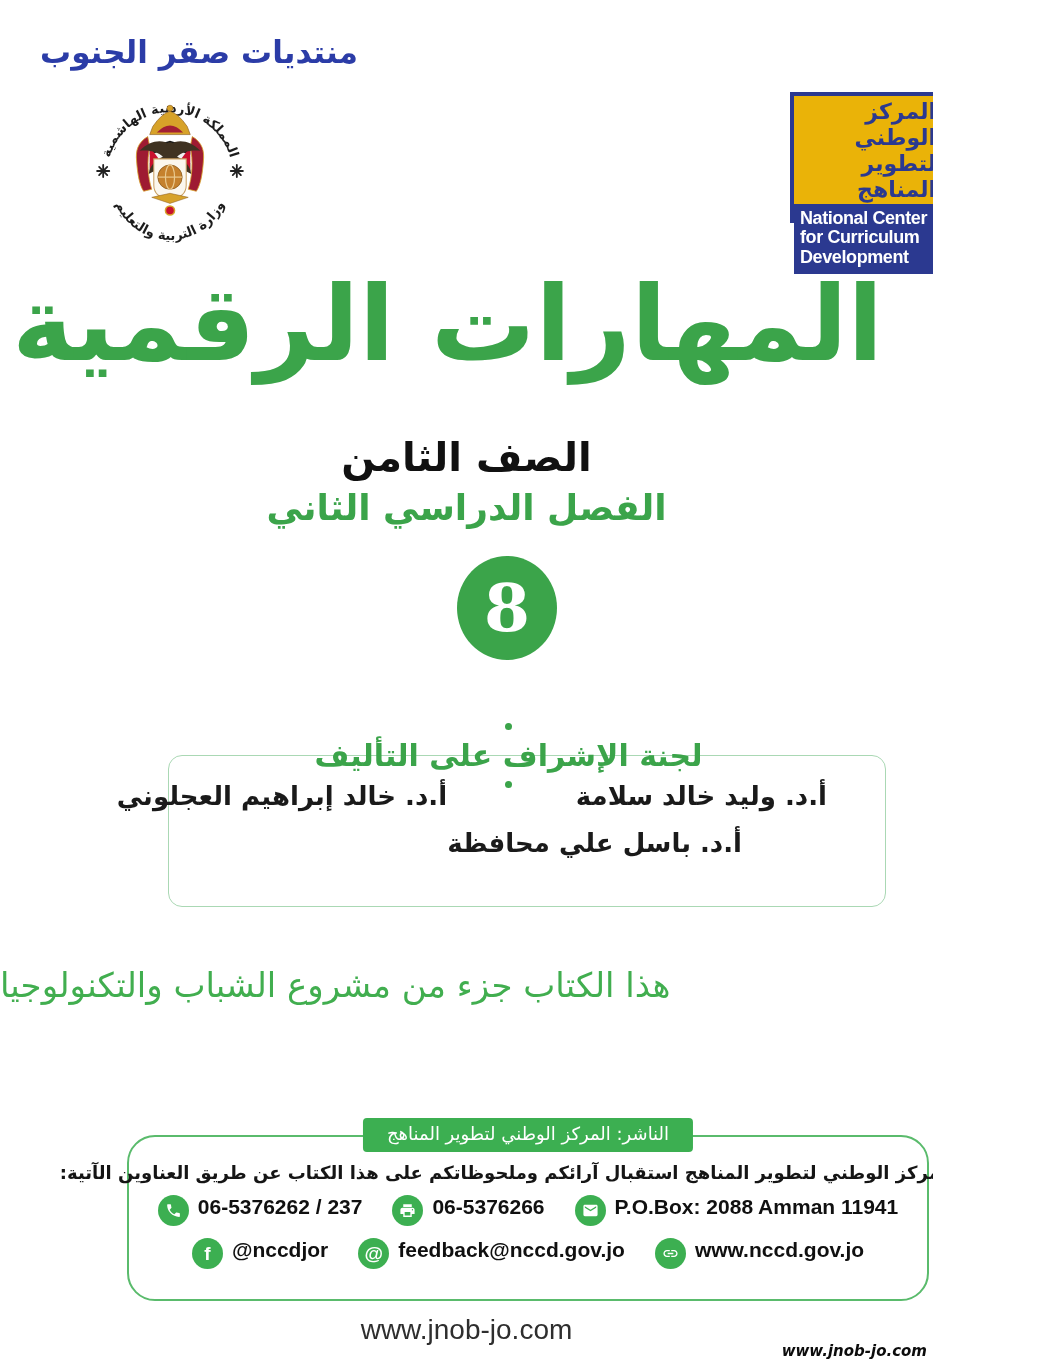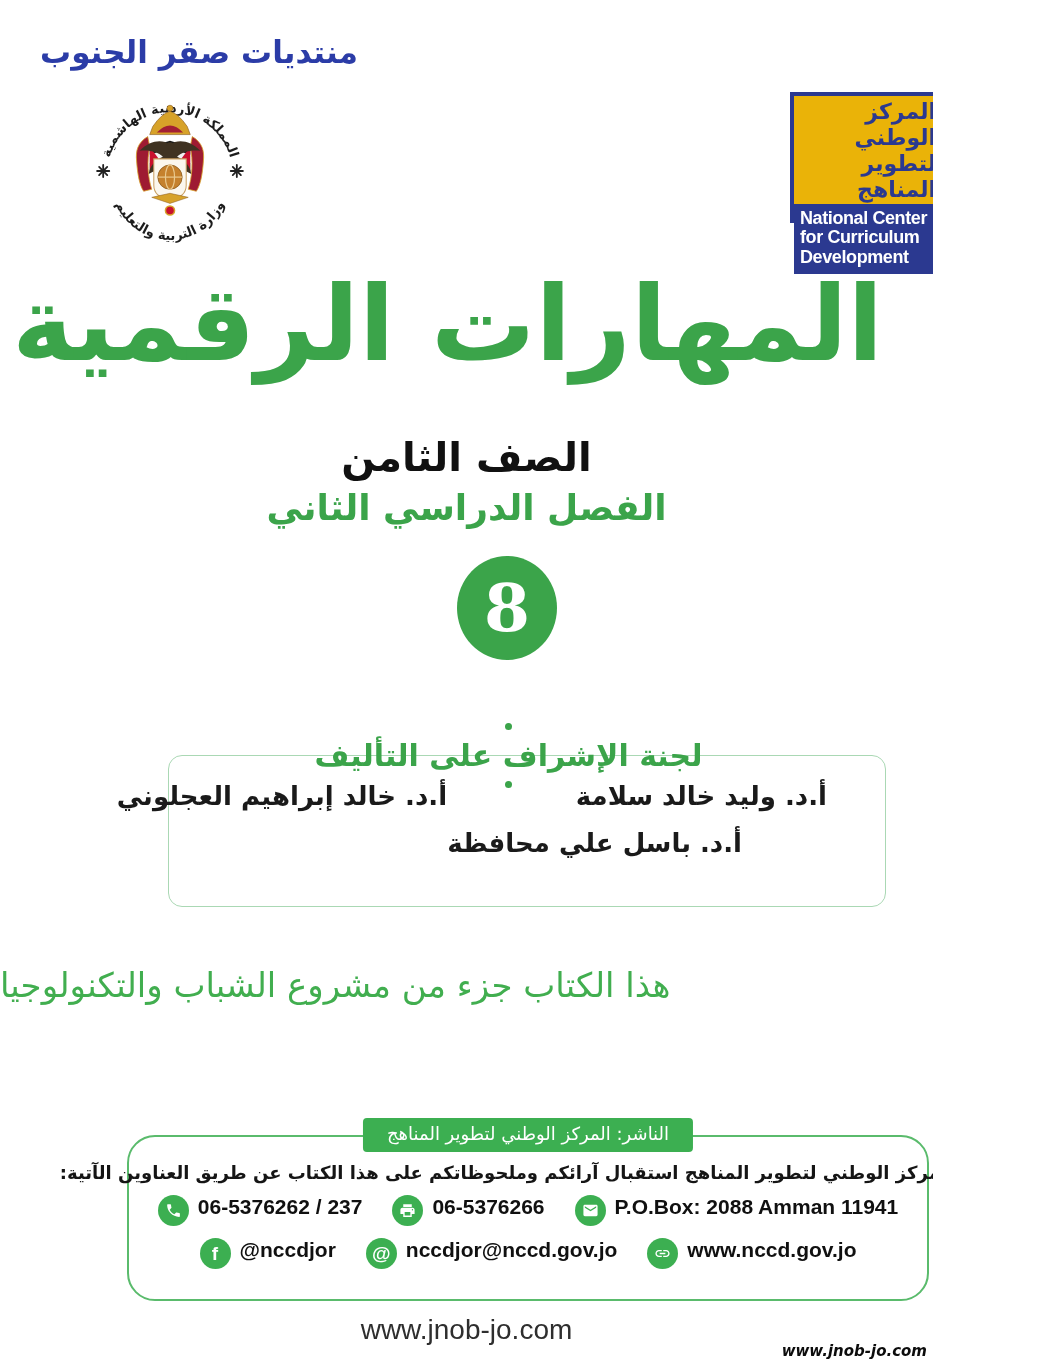--- a/index.html
+++ b/index.html
@@ -217,21 +217,21 @@
         <span class="clabel">P.O.Box: 2088 Amman 11941</span>
       </div>
     </div>
     <div class="contact-row">
       <div class="contact">
         <span class="cicon">f</span>
         <span class="clabel">@nccdjor</span>
       </div>
       <div class="contact">
         <span class="cicon">@</span>
-        <span class="clabel">nccdjor@nccd.gov.jo</span>
+        <span class="clabel">feedback@nccd.gov.jo</span>
       </div>
       <div class="contact">
         <span class="cicon">
           <svg viewBox="0 0 24 24">
               <path d="M3.9 12c0-1.71 1.39-3.1 3.1-3.1h4V7H7c-2.76 0-5 2.24-5 5s2.24 5 5 5h4v-1.9H7c-1.71 0-3.1-1.39-3.1-3.1zM8 13h8v-2H8v2zm9-6h-4v1.9h4c1.71 0 3.1 1.39 3.1 3.1s-1.39 3.1-3.1 3.1h-4V17h4c2.76 0 5-2.24 5-5s-2.24-5-5-5z"></path>
             </svg>
         </span>
         <span class="clabel">www.nccd.gov.jo</span>
       </div>
     </div>

